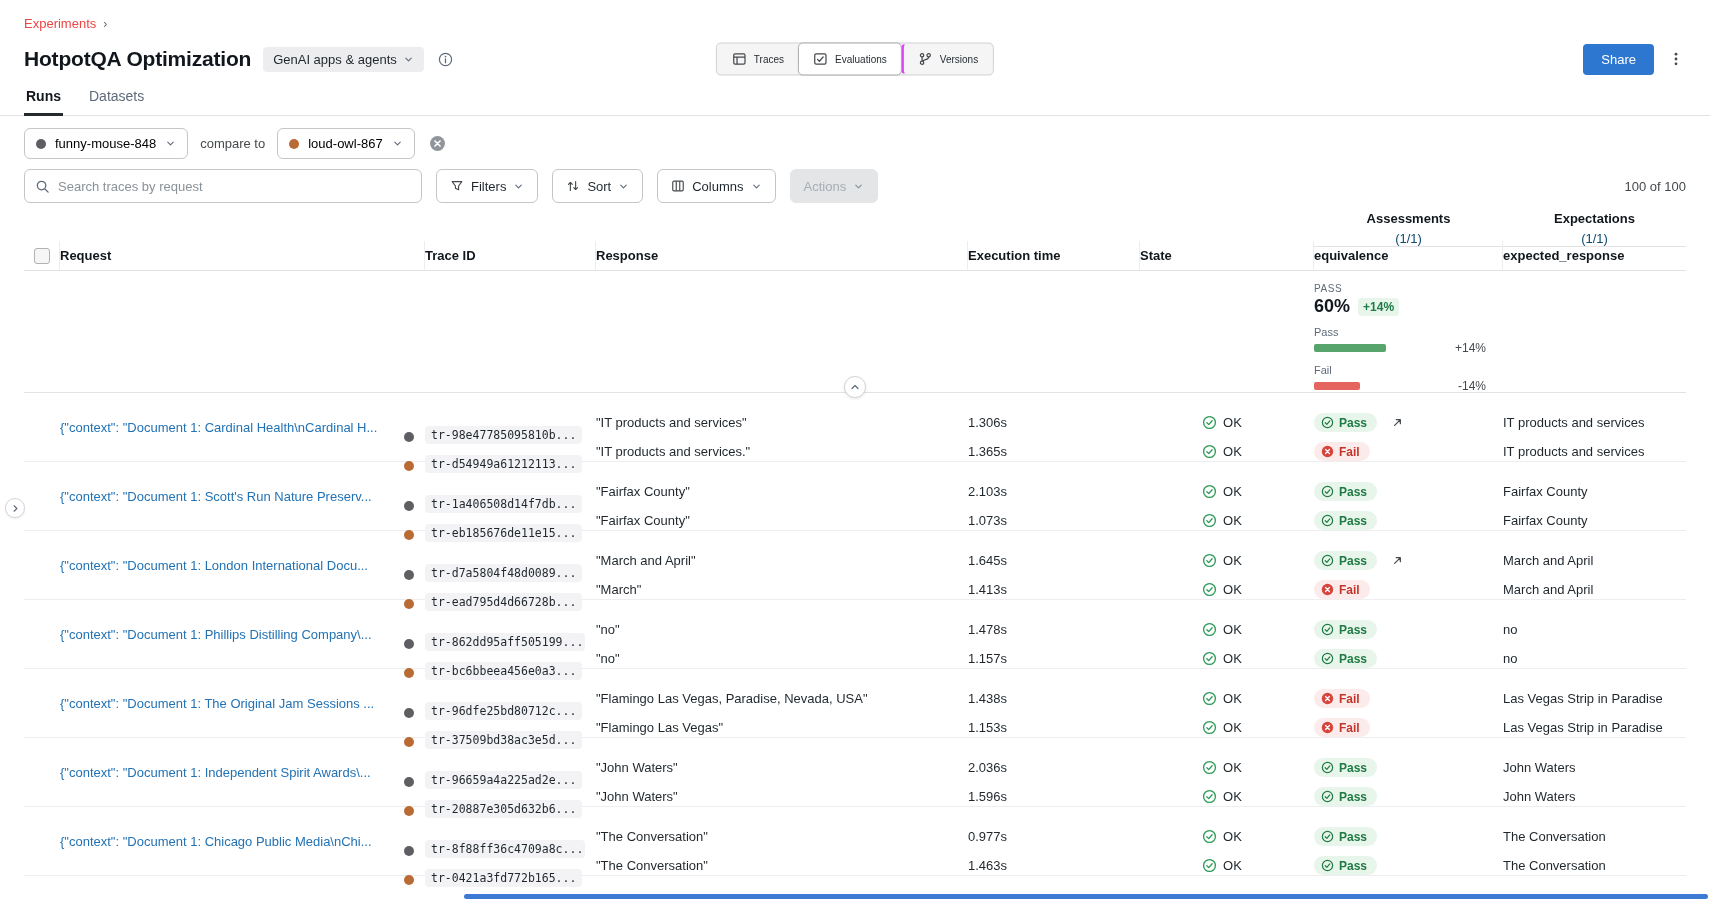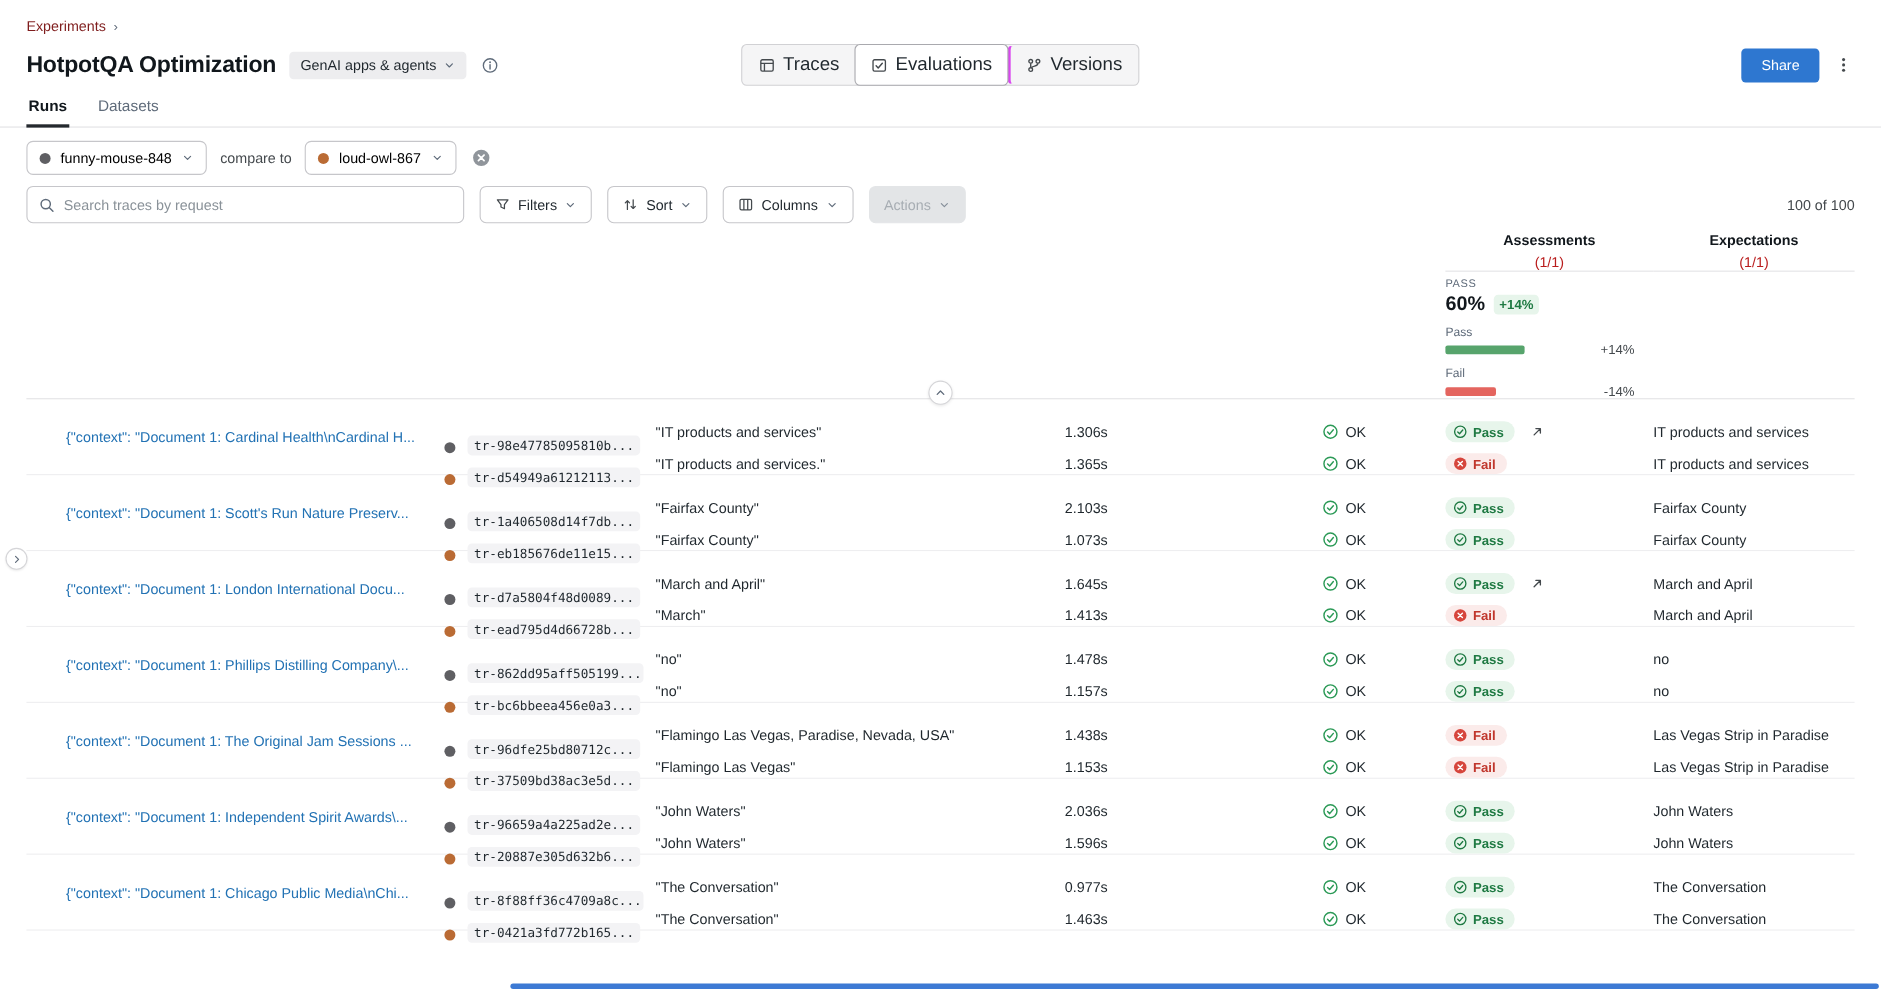--- a/index.html
+++ b/index.html
@@ -5,32 +5,32 @@
   * { box-sizing: border-box; margin: 0; padding: 0; }
   html, body {
     width: 1710px; height: 900px; overflow: hidden;
     background: #fff; color: #1F272D;
     font-family: "Liberation Sans", sans-serif; font-size: 13px;
   }
   .app { position: relative; width: 1710px; height: 900px; }
   .topbar { padding: 16px 24px 0; }
 
   .breadcrumb-row { display: flex; align-items: center; gap: 7px; }
-  .breadcrumb-link { color: #7f1d1d; text-decoration: none; cursor: pointer; }
+  .breadcrumb-link { color: #ef4444; text-decoration: none; cursor: pointer; }
   .crumb-sep { color: #5F6B7A; font-size: 12px; }
 
   .title-row { position: relative; display: flex; align-items: center; gap: 12px; margin-top: 8px; height: 40px; }
   .page-title { font-size: 21px; font-weight: 700; color: #11171C; letter-spacing: -0.2px; }
   .type-badge { display: inline-flex; align-items: center; gap: 6px; background: #EDEDEF; border: none; border-radius: 4px;
     padding: 5px 10px; font: inherit; font-size: 13px; color: #1F272D; cursor: pointer; }
   .icon-btn { background: none; border: none; display: inline-flex; align-items: center; cursor: pointer; padding: 2px; }
 
   .view-switcher { position: absolute; left: 50%; top: 50%; transform: translate(-50%,-50%);
     display: flex; background: #F5F5F6; border: 1px solid #D1D1D4; border-radius: 5px; }
-  .seg { display: inline-flex; align-items: center; gap: 7px; padding: 7px 14px; font: inherit; font-size: 17px;
+  .seg { display: inline-flex; align-items: center; gap: 7px; padding: 7px 14px; font: inherit; font-size: 10px;
     color: #1F272D; background: transparent; border: 1px solid transparent; border-radius: 5px; cursor: pointer; }
   .seg + .seg { border-left: 3px solid #d946ef; }
   .seg.active { background: #fff; border: 1px solid #A9A9AE; margin: -1px; font-weight: 500; z-index: 1; }
   .seg .seg-icon { display: inline-flex; color: #44494D; }
 
   .title-actions { margin-left: auto; display: flex; align-items: center; gap: 12px; }
   .share-btn { background: #2E77D0; color: #fff; border: none; border-radius: 4px; padding: 8px 18px;
     font: inherit; font-size: 13px; font-weight: 500; cursor: pointer; }
 
   .tabs-row { display: flex; gap: 24px; margin-top: 2px; position: relative; z-index: 1; margin-bottom: -1px; }
@@ -58,21 +58,21 @@
   .tool-btn.disabled { background: #E3E5E7; border-color: #E3E5E7; color: #A7ADB3; cursor: default; }
   .tool-btn.disabled svg { opacity: .7; }
   .result-count { margin-left: auto; color: #44494D; }
 
   .table { margin-top: 8px; --c1:36px; }
   .grid8 { display: grid; grid-template-columns: 36px 365px 171px 372px 172px 174px 189px 183px; }
   .group-header-row { height: 30px; align-items: center; }
   .gh-spacer { grid-column: 1 / 7; height: 100%; }
   .gh-cell { display: flex; align-items: center; gap: 5px; height: 100%; border-bottom: 1px solid #E3E3E5; flex-direction: column; }
   .gh-title { font-weight: 700; color: #11171C; }
-  .gh-count { color: #b91c1c; }
+  .gh-count { color: #0c4a6e; }
 
   .col-header-row { height: 30px; align-items: center; border-bottom: 1px solid #E3E3E5; }
   .col-h { display: flex; align-items: center; height: 100%; font-weight: 700; color: #11171C; padding-right: 8px; border-right: 1px solid #EDEDEF; }
   .col-h.no-sep { border-right: none; }
   .cb-wrap { display: flex; align-items: center; justify-content: center; height: 100%; border-right: 1px solid #EDEDEF; }
   .checkbox { width: 16px; height: 16px; border: 1px solid #B0B0B5; border-radius: 3px; background: #F6F6F7; cursor: pointer; }
 
   .summary-row { position: relative; height: 122px; border-bottom: 1px solid #E3E3E5; }
   .summary-cell { grid-column: 7; padding-top: 12px; }
   .pass-caps { font-size: 10px; letter-spacing: .6px; color: #5F6B7A; }
@@ -298,20 +298,32 @@
         <div class="gh-cell">
           <span class="gh-title">Assessments</span>
           <span class="gh-count">(1/1)</span>
         </div>
         <div class="gh-cell">
           <span class="gh-title">Expectations</span>
           <span class="gh-count">(1/1)</span>
         </div>
       </div>
 
+      <div class="grid8 col-header-row">
+        <div class="cb-wrap">
+          <span class="checkbox"></span>
+        </div>
+        <div class="col-h">Request</div>
+        <div class="col-h">Trace ID</div>
+        <div class="col-h">Response</div>
+        <div class="col-h">Execution time</div>
+        <div class="col-h">State</div>
+        <div class="col-h">equivalence</div>
+        <div class="col-h no-sep">expected_response</div>
+      </div>
 
       <div class="grid8 summary-row">
         <div class="summary-cell">
           <div class="pass-caps">PASS</div>
           <div class="rate-line">
             <span class="rate-value">60%</span>
             <span class="rate-delta">+14%</span>
           </div>
           <div class="bar-block">
             <div class="bar-label">Pass</div>

